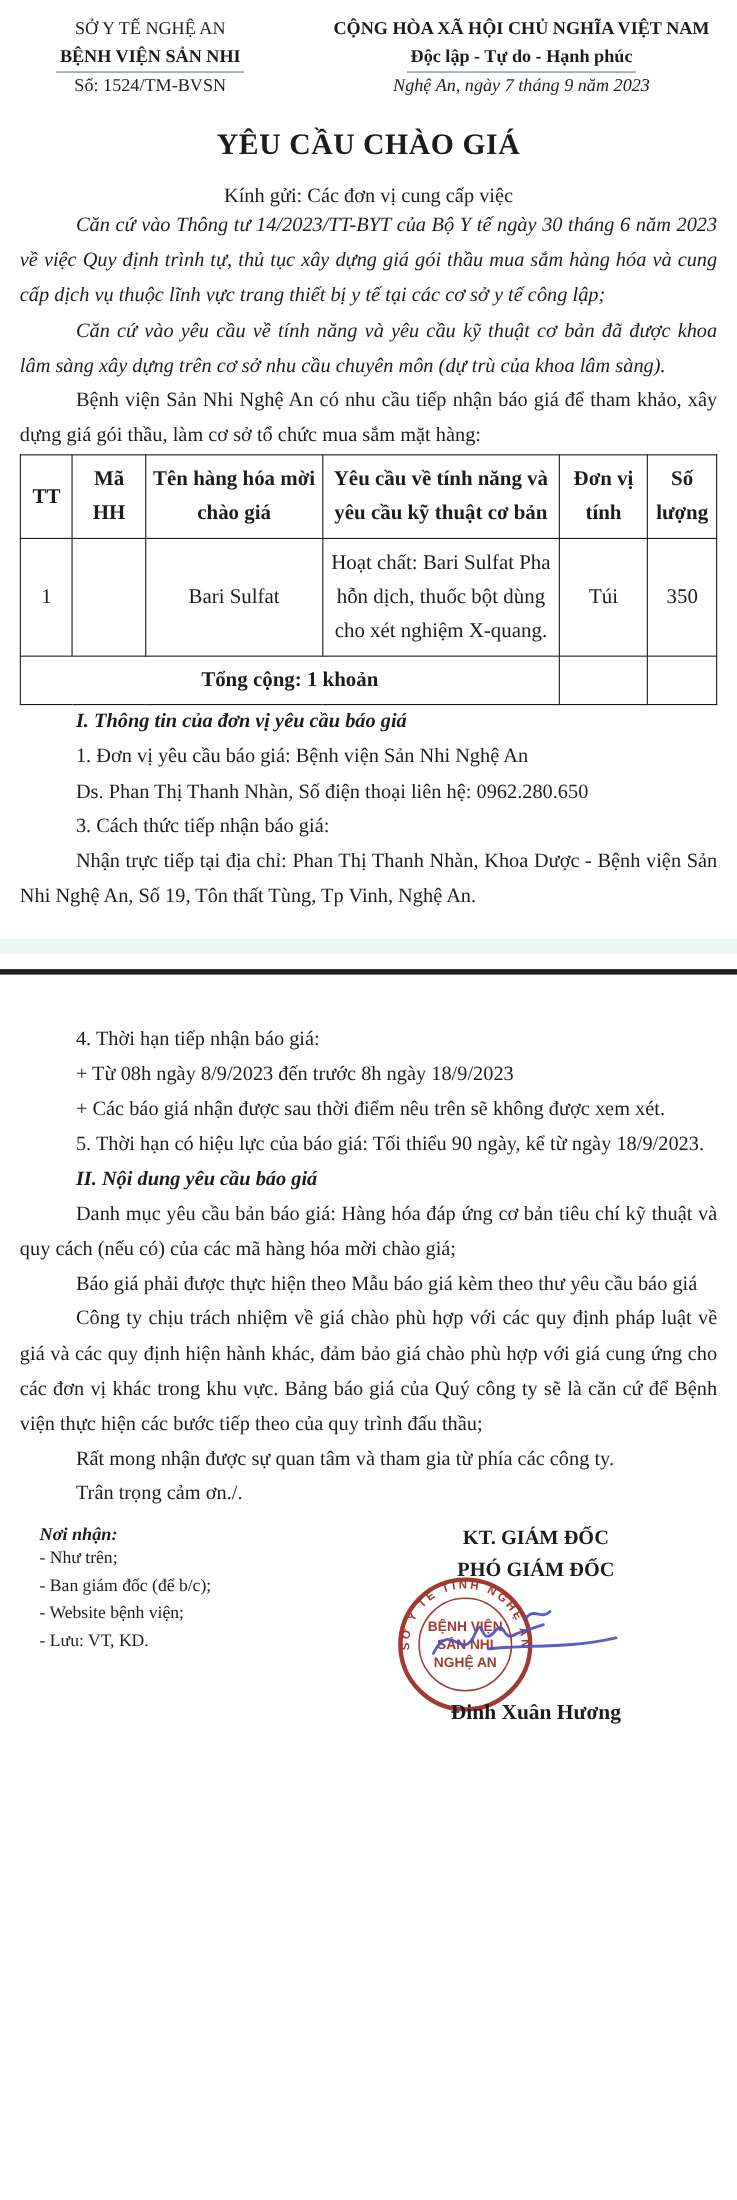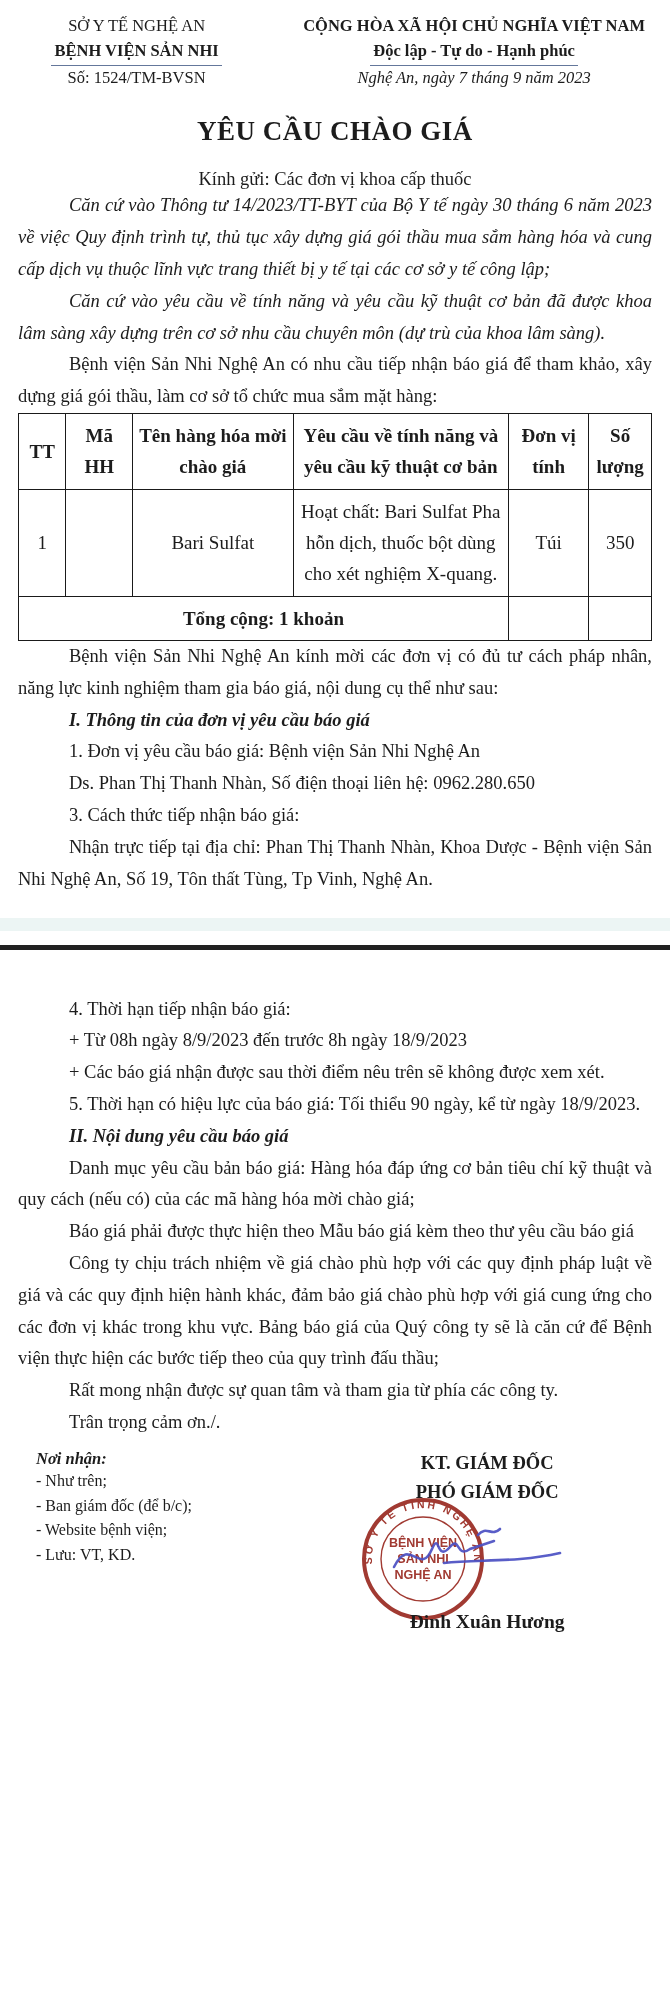--- a/index.html
+++ b/index.html
@@ -62,21 +62,21 @@
     <div>Số: 1524/TM-BVSN</div>
   </div>
   <div class="header-right">
     <div class="bold">CỘNG HÒA XÃ HỘI CHỦ NGHĨA VIỆT NAM</div>
     <div class="bold"><span class="uline">Độc lập - Tự do - Hạnh phúc</span></div>
     <div class="italic">Nghệ An, ngày 7 tháng 9 năm 2023</div>
   </div>
 </div>
 
 <div class="doc-title">YÊU CẦU CHÀO GIÁ</div>
-<div class="salutation">Kính gửi: Các đơn vị khoa cấp thuốc</div>
+<div class="salutation">Kính gửi: Các đơn vị cung cấp việc</div>
 
 <div class="content">
   <p class="body italic first">Căn cứ vào Thông tư 14/2023/TT-BYT của Bộ Y tế ngày 30 tháng 6 năm 2023 về việc Quy định trình tự, thủ tục xây dựng giá gói thầu mua sắm hàng hóa và cung cấp dịch vụ thuộc lĩnh vực trang thiết bị y tế tại các cơ sở y tế công lập;</p>
   <p class="body italic">Căn cứ vào yêu cầu về tính năng và yêu cầu kỹ thuật cơ bản đã được khoa lâm sàng xây dựng trên cơ sở nhu cầu chuyên môn (dự trù của khoa lâm sàng).</p>
   <p class="body">Bệnh viện Sản Nhi Nghệ An có nhu cầu tiếp nhận báo giá để tham khảo, xây dựng giá gói thầu, làm cơ sở tổ chức mua sắm mặt hàng:</p>
 
   <table class="items">
     <colgroup>
       <col class="col-tt">
         <col class="col-ma">
@@ -103,21 +103,20 @@
       <td class="tall">350</td>
     </tr>
     <tr>
       <td colspan="4" class="total-cell">Tổng cộng: 1 khoản</td>
       <td></td>
       <td></td>
     </tr>
   </tbody>
     </table>
 
-  <p class="body first">Bệnh viện Sản Nhi Nghệ An kính mời các đơn vị có đủ tư cách pháp nhân, năng lực kinh nghiệm tham gia báo giá, nội dung cụ thể như sau:</p>
   <p class="body heading">I. Thông tin của đơn vị yêu cầu báo giá</p>
   <p class="body">1. Đơn vị yêu cầu báo giá: Bệnh viện Sản Nhi Nghệ An</p>
   <p class="body">Ds. Phan Thị Thanh Nhàn, Số điện thoại liên hệ: 0962.280.650</p>
   <p class="body">3. Cách thức tiếp nhận báo giá:</p>
   <p class="body">Nhận trực tiếp tại địa chỉ: Phan Thị Thanh Nhàn, Khoa Dược - Bệnh viện Sản Nhi Nghệ An, Số 19, Tôn thất Tùng, Tp Vinh, Nghệ An.</p>
 </div>
 
 <div class="break-band"></div>
 <div class="break-gap"></div>
 <div class="break-rule"></div>

